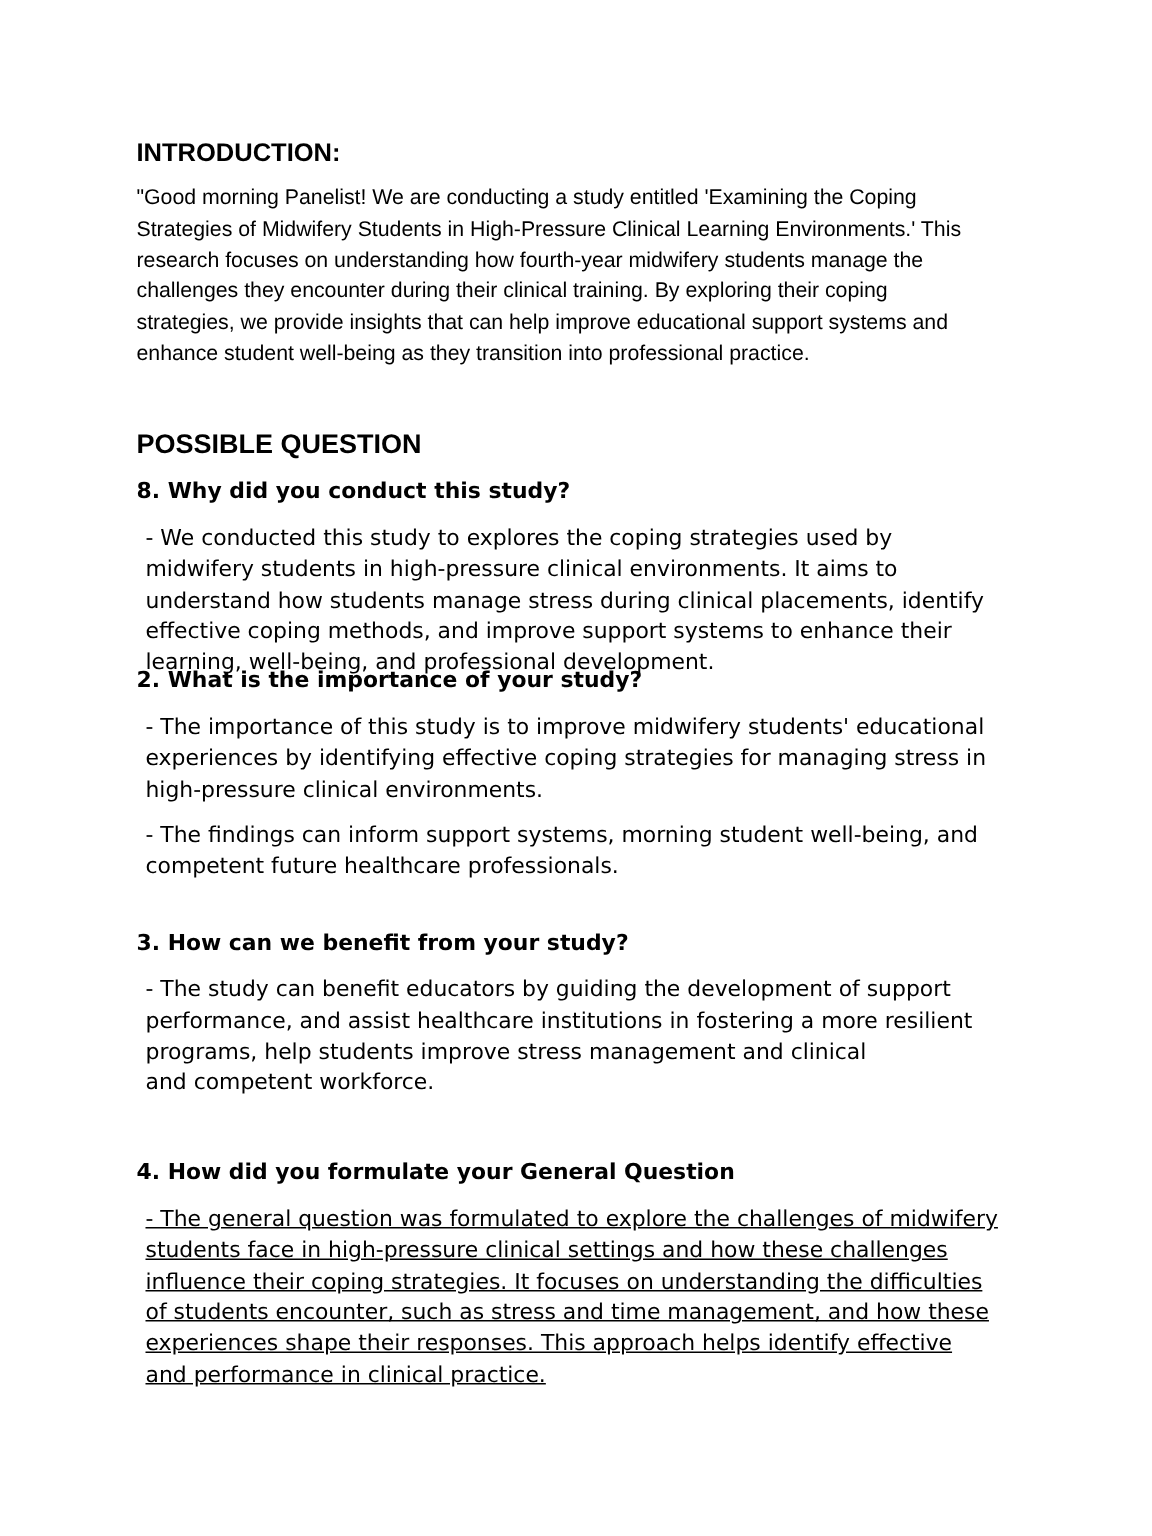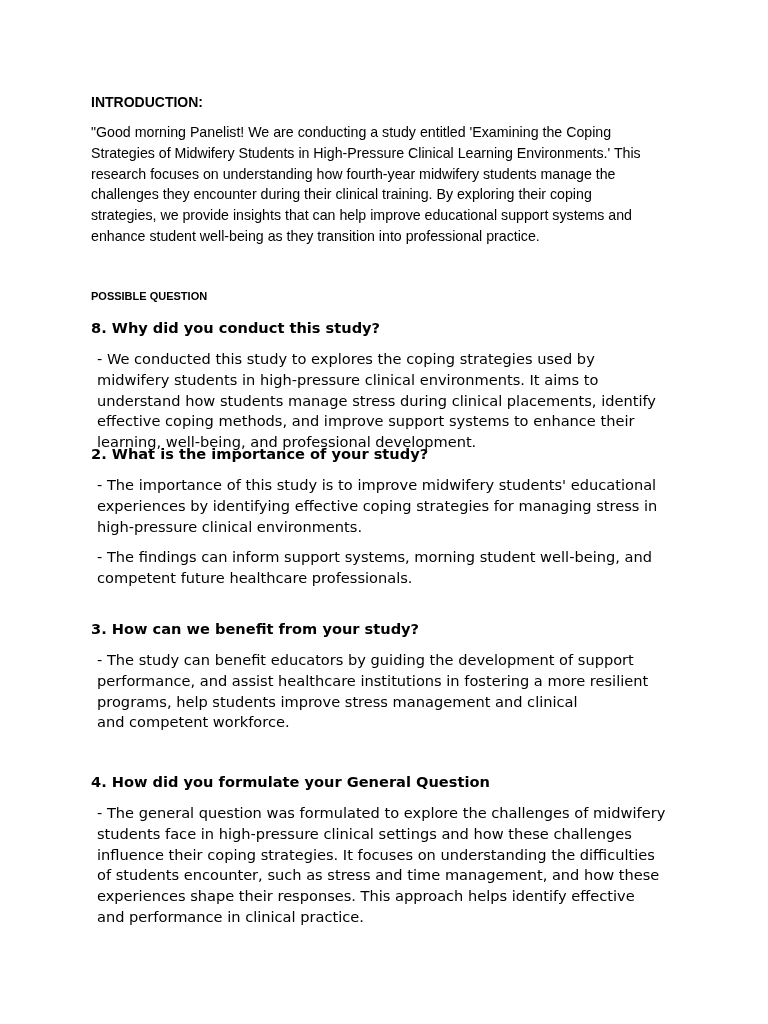--- a/index.html
+++ b/index.html
@@ -23,39 +23,39 @@
     .sans {
       font-family: "Liberation Sans", sans-serif;
     }
     .dejavu {
       font-family: "DejaVu Sans", sans-serif;
     }
     .intro-heading {
       position: absolute;
       top: 93px;
       left: 0;
-      font-size: 14px;
+      font-size: 17px;
       font-weight: bold;
       line-height: 18px;
       white-space: nowrap;
     }
     .intro-text {
       position: absolute;
       top: 122px;
       left: 0;
       width: 600px;
       font-size: 14.2px;
       line-height: 20.8px;
     }
     .intro-text .ln { display: block; white-space: nowrap; }
     .possible-heading {
       position: absolute;
       top: 287px;
       left: 0;
-      font-size: 11px;
+      font-size: 18px;
       font-weight: bold;
       line-height: 18px;
       white-space: nowrap;
     }
     .block {
       position: absolute;
       left: 0;
       width: 600px;
     }
     .q-heading {
@@ -119,21 +119,21 @@
     <p class="answer" style="margin-top:11px;">
       <span class="ln">- The study can benefit educators by guiding the development of support</span>
       <span class="ln">performance, and assist healthcare institutions in fostering a more resilient</span>
       <span class="ln">programs, help students improve stress management and clinical</span>
       <span class="ln">and competent workforce.</span>
     </p>
   </div>
 
   <div class="block dejavu" style="top:772px;">
     <h3 class="q-heading">4. How did you formulate your General Question</h3>
-    <p class="answer" style="margin-top:11px;">
+    <p class="answer" style="margin-top:11px;text-decoration:underline;">
       <span class="ln">- The general question was formulated to explore the challenges of midwifery</span>
       <span class="ln">students face in high-pressure clinical settings and how these challenges</span>
       <span class="ln">influence their coping strategies. It focuses on understanding the difficulties</span>
       <span class="ln">of students encounter, such as stress and time management, and how these</span>
       <span class="ln">experiences shape their responses. This approach helps identify effective</span>
       <span class="ln">and performance in clinical practice.</span>
     </p>
   </div>
 
 </div>

